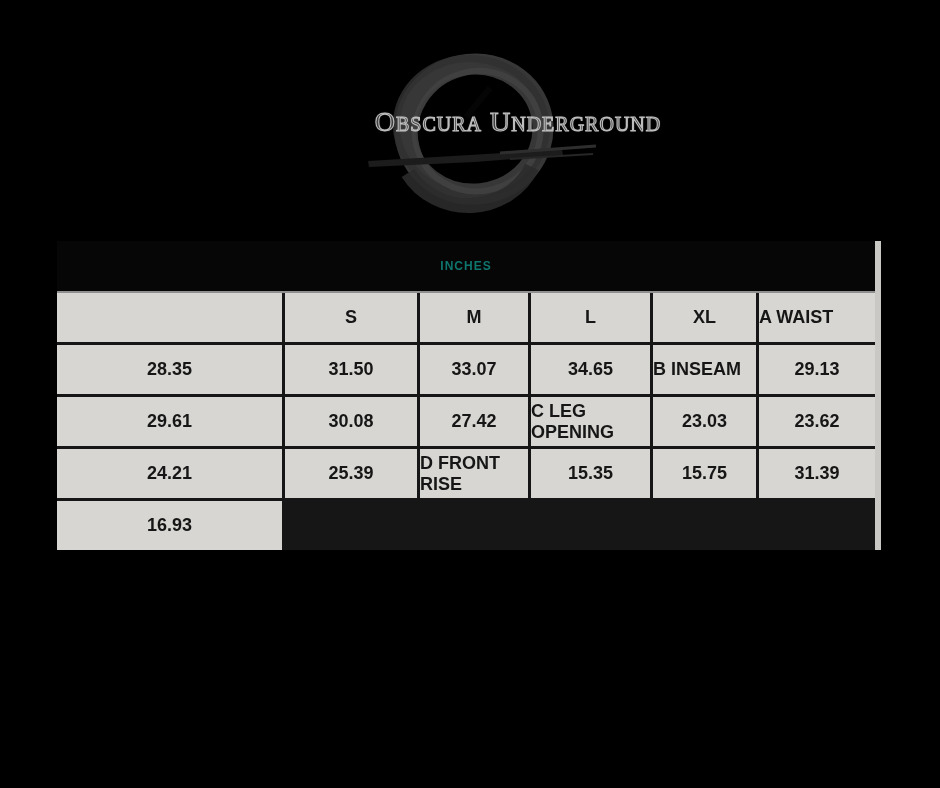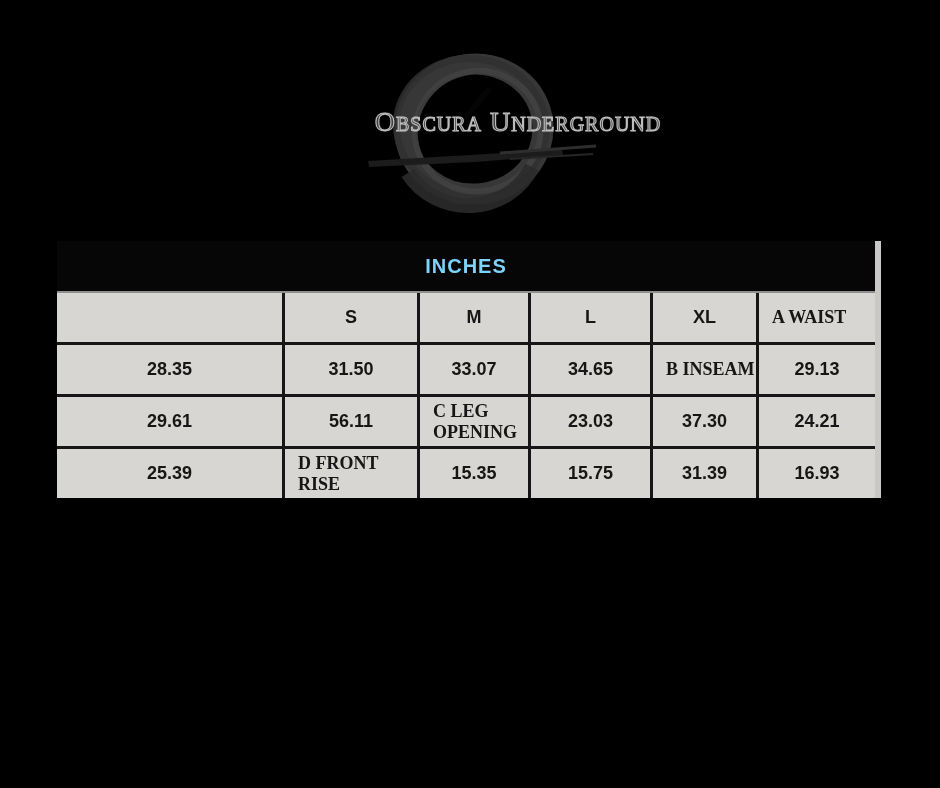--- a/index.html
+++ b/index.html
@@ -21,37 +21,37 @@
     z-index:3;
     padding-left:48px;
   }
 
   
   .size-table{
     position:absolute;left:57px;top:241px;width:818px;
     border-right:6px solid #c9c8c4;
   }
   .table-title{
-    height:50px;background:#060606;color:#7dd3fc;
+    height:50px;background:#060606;color:#0f766e;
     display:flex;align-items:center;justify-content:center;
-    font-size:20px;font-weight:bold;letter-spacing:1px;
+    font-size:12px;font-weight:bold;letter-spacing:1px;
   }
   .grid{
     display:grid;
     grid-template-columns:225px 132px 108px 119px 103px 116px;
     grid-auto-rows:49px;
     gap:3px;background:#161616;
     border-top:2px solid #8f8f8f;
   }
   .cell{
     background:#d7d6d2;color:#161616;
     display:flex;align-items:center;justify-content:center;
     font-size:18px;font-weight:bold;
   }
-  .label-cell{justify-content:flex-start;padding-left:13px;font-family:Liberation Serif, serif;}
+  .label-cell{justify-content:flex-start;}
 </style>
 </head>
 <body>
 
 <div class="stage">
 
   <div class="logo-wrap">
     <svg class="logo-svg" width="250" height="175" viewBox="0 0 250 175">
       <g>
         <ellipse cx="124" cy="84" rx="69" ry="65" fill="none" stroke="#373737" stroke-width="21" transform="rotate(-6 124 84)"></ellipse>
@@ -83,25 +83,26 @@
 
       <div class="cell label-cell">A WAIST</div>
       <div class="cell">28.35</div>
       <div class="cell">31.50</div>
       <div class="cell">33.07</div>
       <div class="cell">34.65</div>
 
       <div class="cell label-cell">B INSEAM</div>
       <div class="cell">29.13</div>
       <div class="cell">29.61</div>
-      <div class="cell">56.11</div>
+      <div class="cell">30.08</div>
+      <div class="cell">27.42</div>
 
       <div class="cell label-cell">C LEG OPENING</div>
       <div class="cell">23.03</div>
-      <div class="cell">37.30</div>
+      <div class="cell">23.62</div>
       <div class="cell">24.21</div>
       <div class="cell">25.39</div>
 
       <div class="cell label-cell">D FRONT RISE</div>
       <div class="cell">15.35</div>
       <div class="cell">15.75</div>
       <div class="cell">31.39</div>
       <div class="cell">16.93</div>
 
     </div>

